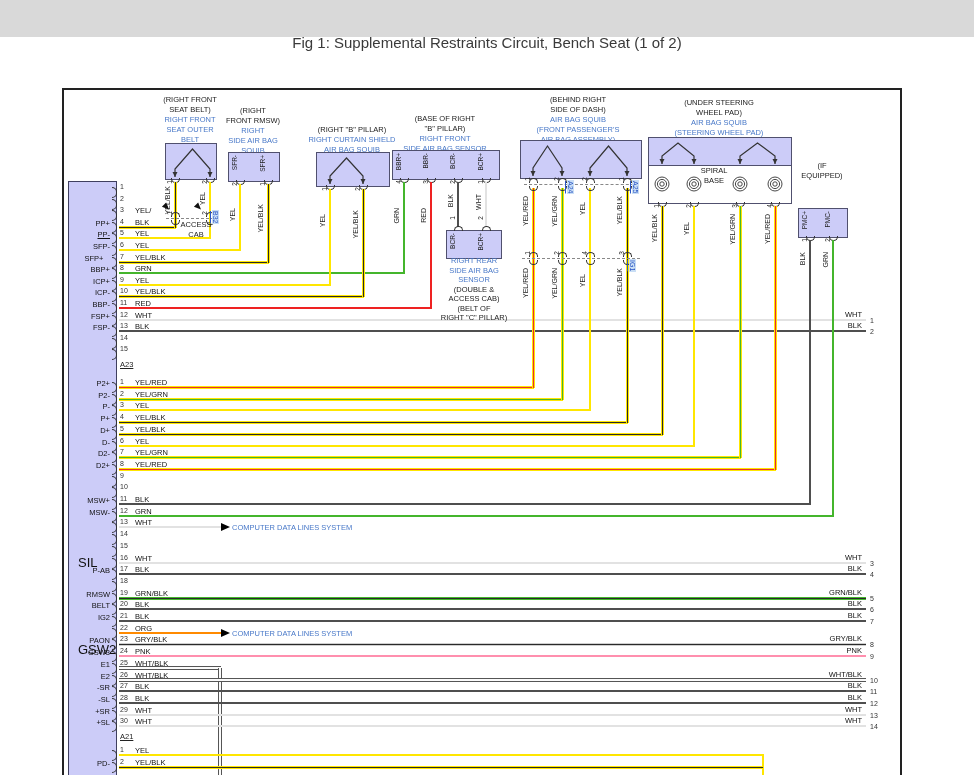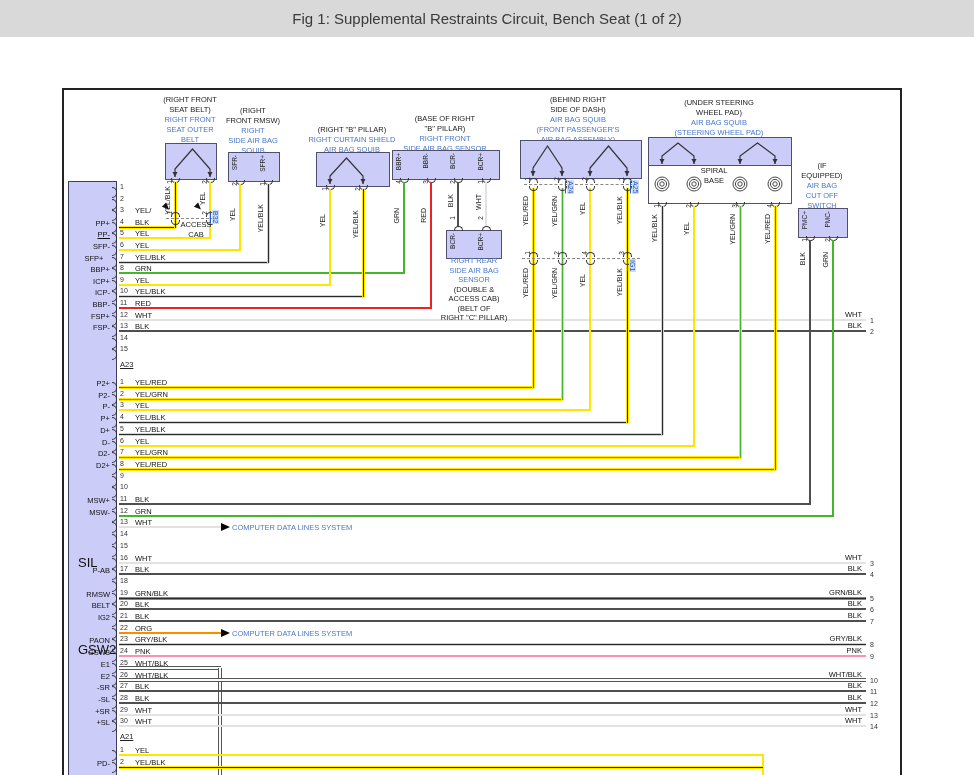--- a/index.html
+++ b/index.html
@@ -1,19 +1,19 @@
 <!DOCTYPE html>
 <html><head>
 <meta charset="utf-8">
 <style>
   html,body{margin:0;padding:0;background:#fff;width:974px;height:775px;overflow:hidden;
     font-family:"Liberation Sans", sans-serif;}
   #page{position:relative;width:974px;height:775px;overflow:hidden;background:#fff;}
   #titlebar{position:absolute;left:0;top:0;width:974px;height:37px;background:#d9d9d9;}
-  #titlebar .tt{width:100%;text-align:center;line-height:37px;font-size:15px;color:#3a3a3a;}
+  #titlebar .tt{width:100%;text-align:center;line-height:37px;font-size:15px;color:#3a3a3a;margin-top:24px;}
   #diagram{position:absolute;left:0;top:0;width:974px;height:775px;}
   .t{position:absolute;white-space:nowrap;}
   .vup{position:absolute;writing-mode:vertical-rl;transform:rotate(180deg);white-space:nowrap;}
   .vdown{position:absolute;writing-mode:vertical-rl;white-space:nowrap;}
   .capblk{color:#1a1a1a;}
   .capblu{color:#4878c8;}
   .lnk{color:#2a56c4;text-decoration:underline;}
   .tag{background:#c9def5;color:#2a56c4;text-decoration:underline;font-size:7px;padding:1px 0;}
   .cap{position:absolute;text-align:center;font-size:7.5px;line-height:10px;}
 </style>
@@ -443,25 +443,20 @@
       <div style="position: absolute; left: 739px; top: 206px; width: 3px; height: 252px; background: linear-gradient(90deg, rgb(255, 230, 0) 0px, rgb(255, 230, 0) 32%, rgb(68, 181, 44) 32%, rgb(68, 181, 44) 68%, rgb(255, 230, 0) 68%, rgb(255, 230, 0) 100%);"></div>
       <div class="vup" style="position: absolute; left: 729px; top: 214px; font-size: 7px; color: rgb(34, 34, 34);">YEL/GRN</div>
       <div style="position: absolute; left: 771px; top: 202px; width: 7px; height: 4px; border-left: 1px solid rgb(51, 51, 51); border-right: 1px solid rgb(51, 51, 51); border-bottom: 1px solid rgb(51, 51, 51); border-radius: 0px 0px 6px 6px;"></div>
       <div class="vup" style="position: absolute; left: 766px; top: 204px; font-size: 6.5px; color: rgb(34, 34, 34);">4</div>
       <div style="position: absolute; left: 774px; top: 206px; width: 3px; height: 264px; background: linear-gradient(90deg, rgb(255, 230, 0) 0px, rgb(255, 230, 0) 32%, rgb(232, 48, 48) 32%, rgb(232, 48, 48) 68%, rgb(255, 230, 0) 68%, rgb(255, 230, 0) 100%);"></div>
       <div class="vup" style="position: absolute; left: 764px; top: 214px; font-size: 7px; color: rgb(34, 34, 34);">YEL/RED</div>
       <div class="cap capblk" style="position: absolute; left: 762px; top: 161px; width: 120px; line-height: 10px;">
         <div>(IF</div>
         <div>EQUIPPED)</div>
       </div>
-      <div class="cap capblu" style="position: absolute; left: 762px; top: 181px; width: 120px; line-height: 10px;">
-        <div>AIR BAG</div>
-        <div>CUT OFF</div>
-        <div>SWITCH</div>
-      </div>
       <div style="position: absolute; left: 798px; top: 208px; width: 48px; height: 28px; background: rgb(204, 204, 248); border: 1px solid rgb(80, 80, 110);"></div>
       <div class="vup" style="position: absolute; left: 801px; top: 211px; font-size: 6.5px; color: rgb(34, 34, 34);">PMC+</div>
       <div class="vup" style="position: absolute; left: 824px; top: 211px; font-size: 6.5px; color: rgb(34, 34, 34);">PMC-</div>
       <div style="position: absolute; left: 806px; top: 236px; width: 7px; height: 4px; border-left: 1px solid rgb(51, 51, 51); border-right: 1px solid rgb(51, 51, 51); border-bottom: 1px solid rgb(51, 51, 51); border-radius: 0px 0px 6px 6px;"></div>
       <div class="vup" style="position: absolute; left: 801px; top: 238px; font-size: 6.5px; color: rgb(34, 34, 34);">1</div>
       <div style="position: absolute; left: 809px; top: 240px; width: 2px; height: 265px; background: rgb(79, 79, 79);"></div>
       <div class="vup" style="position: absolute; left: 799px; top: 252px; font-size: 7px; color: rgb(34, 34, 34);">BLK</div>
       <div style="position: absolute; left: 829px; top: 236px; width: 7px; height: 4px; border-left: 1px solid rgb(51, 51, 51); border-right: 1px solid rgb(51, 51, 51); border-bottom: 1px solid rgb(51, 51, 51); border-radius: 0px 0px 6px 6px;"></div>
       <div class="vup" style="position: absolute; left: 824px; top: 238px; font-size: 6.5px; color: rgb(34, 34, 34);">2</div>
       <div style="position: absolute; left: 832px; top: 240px; width: 2px; height: 277px; background: rgb(68, 181, 44);"></div>

